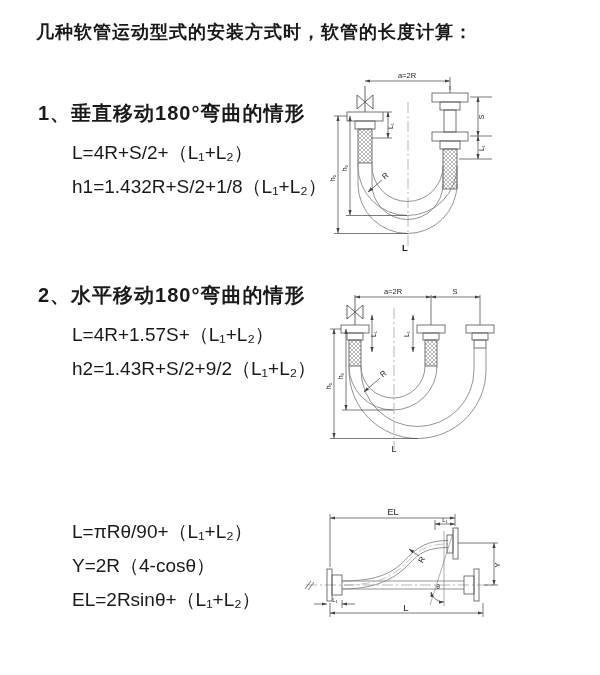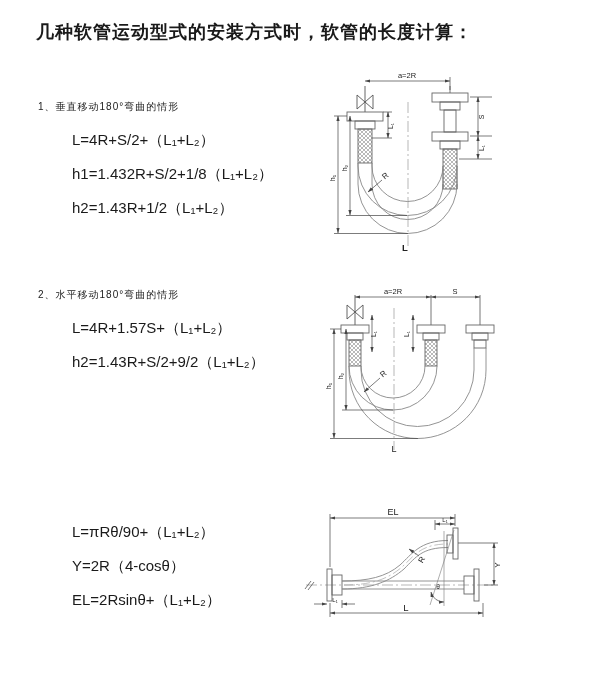--- a/index.html
+++ b/index.html
@@ -9,35 +9,34 @@
     font-family:"Liberation Sans","DejaVu Sans",sans-serif;
     color:#1a1a1a;
     position:relative;
     overflow:hidden;
   }
   .page-title{
     position:absolute;left:36px;top:20px;
     font-size:18px;font-weight:bold;letter-spacing:1px;
   }
   .section{position:absolute;left:38px;}
-  .sec-heading{font-size:10px;font-weight:normal;letter-spacing:1px;margin:0 0 9px 0;}
-  .formula{font-size:15px;line-height:34px;margin:0 0 0 34px;white-space:pre;}
+  .sec-heading{font-size:20px;font-weight:bold;letter-spacing:1px;margin:0 0 9px 0;}
+  .formula{font-size:19px;line-height:34px;margin:0 0 0 34px;white-space:pre;}
   .diagram{position:absolute;}
   svg text{font-family:"Liberation Sans","DejaVu Sans",sans-serif;fill:#222;}
 </style>
 </head>
 <body>
 
 <div class="page-title">几种软管运动型式的安装方式时，软管的长度计算：</div>
 
 <div class="section" style="top:100px;">
   <div class="sec-heading">1、垂直移动180°弯曲的情形</div>
   <div class="formula">L=4R+S/2+（L₁+L₂）</div>
   <div class="formula">h1=1.432R+S/2+1/8（L₁+L₂）</div>
-  <div class="formula">h2=1.43R+1/2（L₁+L₂）</div>
 </div>
 
 <div class="diagram" style="left:308px;top:66px;width:290px;height:196px;">
 <svg width="290" height="196" viewBox="0 0 290 196">
   <defs>
     <marker id="ar1" viewBox="0 0 8 6" refX="7.5" refY="3" markerWidth="8" markerHeight="6" orient="auto-start-reverse">
       <path d="M0,0.6 L8,3 L0,5.4 Z" fill="#444"></path>
     </marker>
     <pattern id="hx1" width="4" height="4" patternUnits="userSpaceOnUse">
       <path d="M0,4 L4,0 M0,0 L4,4" stroke="#8a8a8a" stroke-width="0.6"></path>
@@ -108,21 +107,21 @@
   </g>
   <text x="176" y="82" font-size="6.5" transform="rotate(-90 176 82)" text-anchor="middle">L₁</text>
 
   <path d="M74,114 L60,126" stroke="#444" stroke-width="0.7" fill="none" marker-end="url(#ar1)"></path>
   <text x="79" y="112" font-size="8" transform="rotate(-40 79 112)" text-anchor="middle">R</text>
 
   <text x="97" y="185" font-size="9.5" font-weight="bold" text-anchor="middle">L</text>
 </svg>
 </div>
 
-<div class="section" style="top:288px;">
+<div class="section" style="top:282px;">
   <div class="sec-heading">2、水平移动180°弯曲的情形</div>
   <div class="formula">L=4R+1.57S+（L₁+L₂）</div>
   <div class="formula">h2=1.43R+S/2+9/2（L₁+L₂）</div>
 </div>
 
 <div class="diagram" style="left:308px;top:282px;width:290px;height:180px;">
 <svg width="290" height="180" viewBox="0 0 290 180">
   <defs>
     <marker id="ar2" viewBox="0 0 8 6" refX="7.5" refY="3" markerWidth="8" markerHeight="6" orient="auto-start-reverse">
       <path d="M0,0.6 L8,3 L0,5.4 Z" fill="#444"></path>

